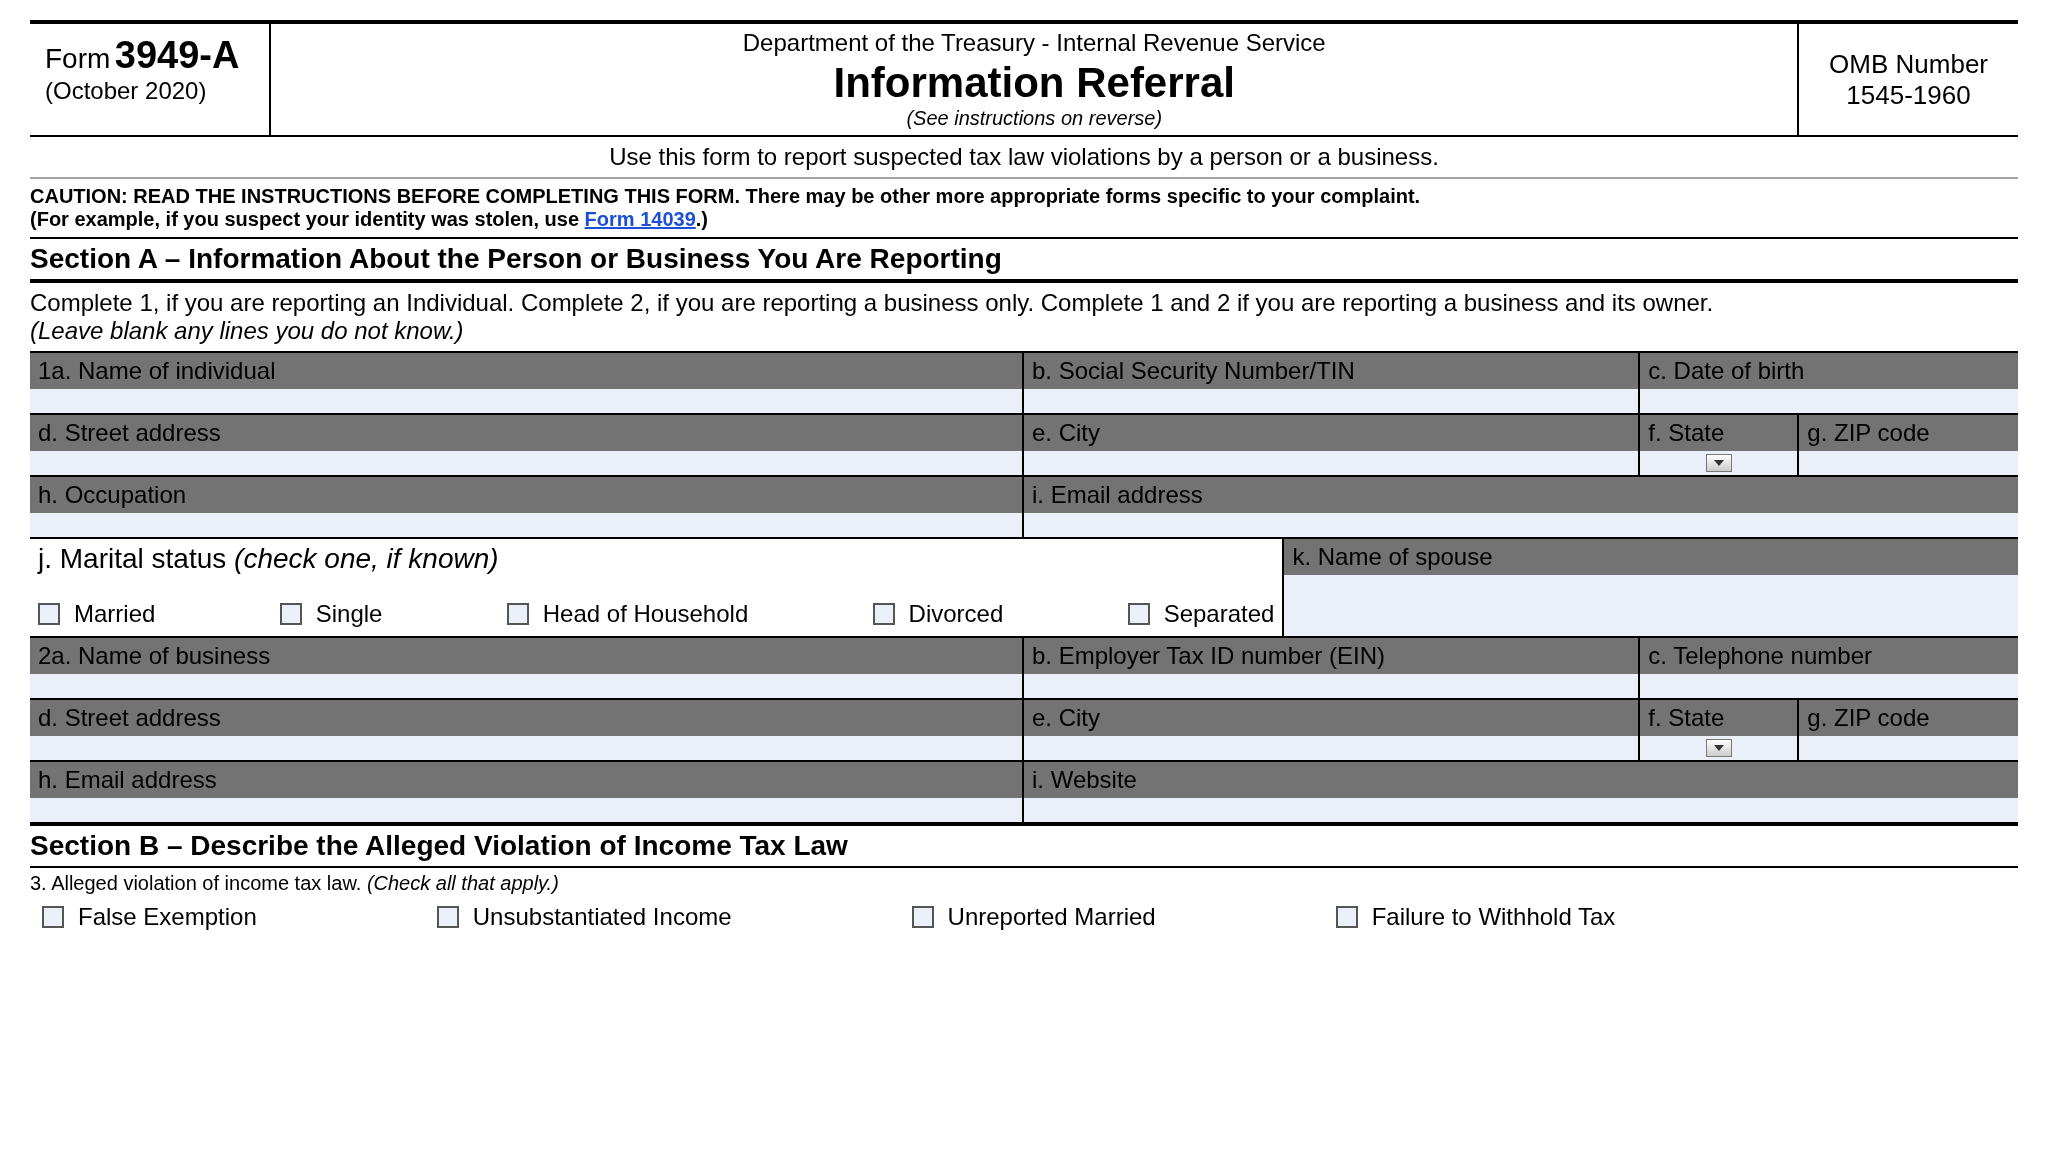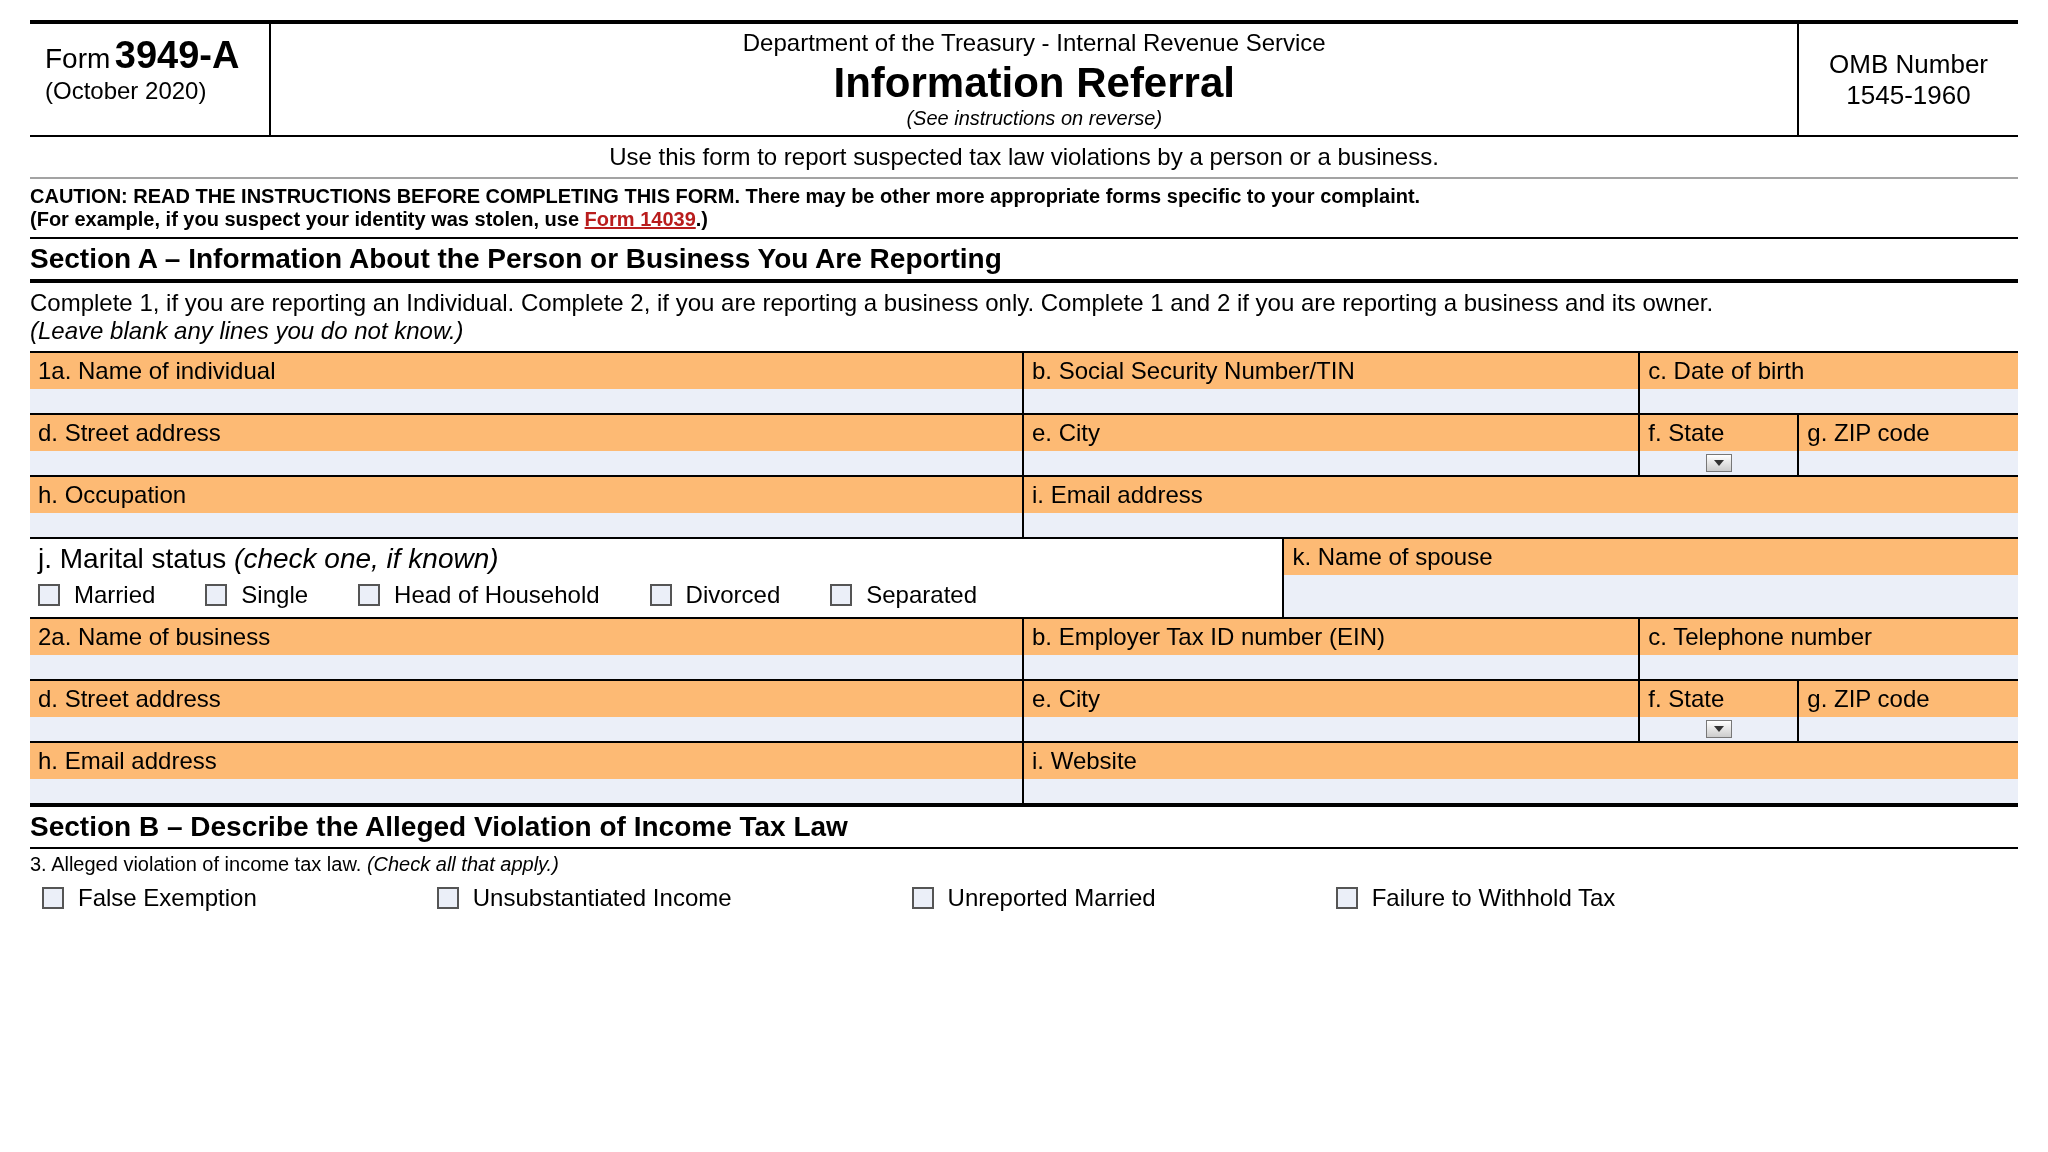--- a/index.html
+++ b/index.html
@@ -43,21 +43,21 @@
   text-align: center;
   font-size: 24px;
   padding: 6px 0;
 }
 .caution-block {
   border-top: 2px solid #a3a3a3;
   padding: 6px 0;
   font-size: 20px;
 }
 .caution-block b { font-weight: bold; }
-.link { color: #b91c1c; text-decoration: underline; font-weight: bold; }
+.link { color: #1d4ed8; text-decoration: underline; font-weight: bold; }
 .section-title {
   border-top: 2px solid #000;
   border-bottom: 4px solid #000;
   font-size: 28px;
   font-weight: bold;
   padding: 4px 0;
 }
 .section-sub {
   font-size: 24px;
   padding: 6px 0;
@@ -69,21 +69,21 @@
 }
 .cell {
   border-right: 2px solid #000;
   display: flex;
   flex-direction: column;
 }
 .cell:last-child { border-right: none; }
 .label {
   font-size: 24px;
   padding: 4px 8px;
-  background: #fdba74;
+  background: #737373;
   white-space: nowrap;
 }
 .field {
   height: 24px;
   background: #ebeff8;
   margin-top: 0;
 }
 .dropdown-box {
   display: flex;
   align-items: center;
@@ -116,22 +116,23 @@
 }
 .marital-right {
   flex: 1;
   border-left: 2px solid #000;
   display: flex;
   flex-direction: column;
 }
 .check-line {
   display: flex;
   gap: 50px;
-  margin-top: 6px;
+  margin-top: 25px;
   align-items: center;
+  justify-content: space-between;
 }
 .cb {
   display: flex;
   align-items: center;
   gap: 14px;
   font-size: 24px;
 }
 .checkbox {
   width: 22px;
   height: 22px;

